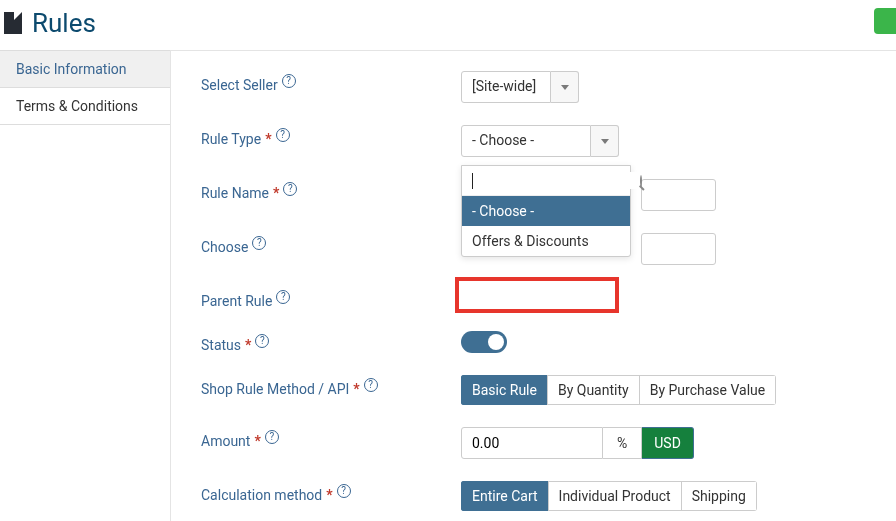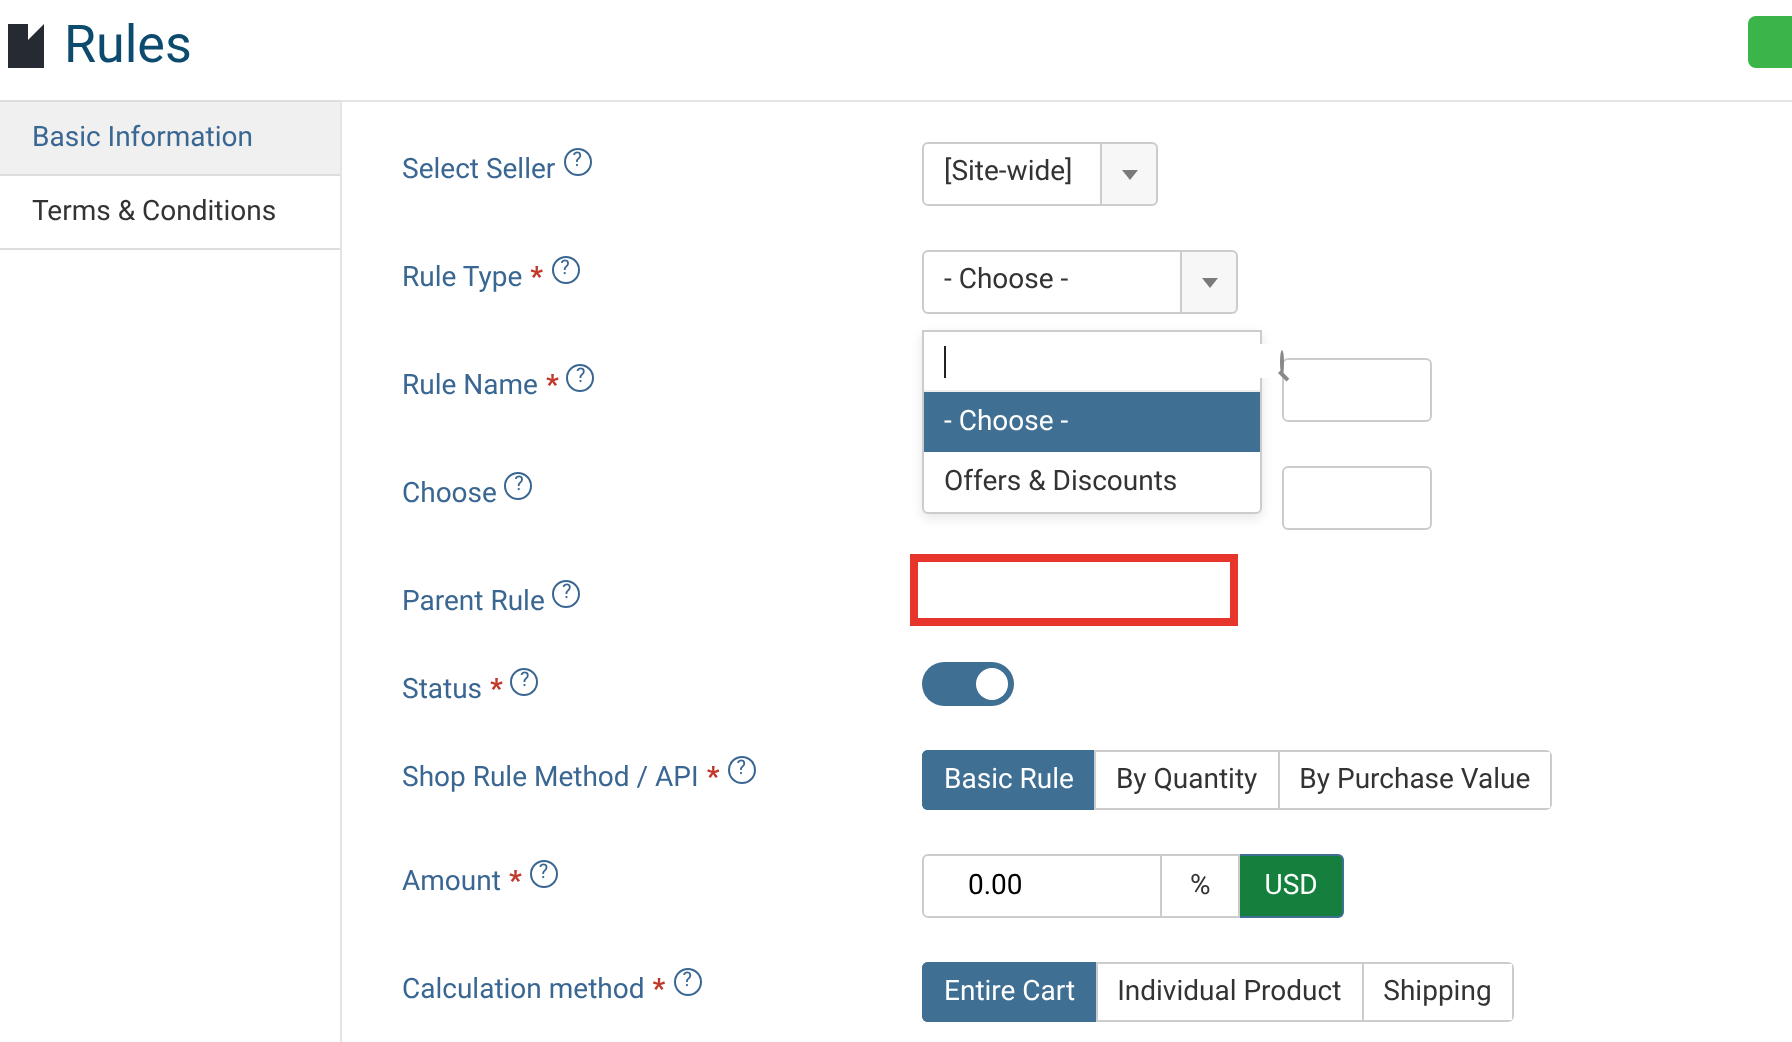--- a/index.html
+++ b/index.html
@@ -26,21 +26,21 @@
   .sel-btn { border:1px solid #ccc; border-left:none; width:28px; height:32px; background:#f7f7f7; border-radius:0 3px 3px 0; display:flex; align-items:center; justify-content:center;}
   .chev { width:0; height:0; border-left:4px solid transparent; border-right:4px solid transparent; border-top:5px solid #7a7a7a; }
   input.text { border:1px solid #ccc; padding:7px 10px; border-radius:3px; font-size:14px; width:260px; }
   .toggle { width:46px; height:22px; background:#3f6f93; border-radius:22px; position:relative; }
   .toggle .knob { width:16px; height:16px; background:#fff; border-radius:50%; position:absolute; top:3px; right:3px; }
   .btn-group { display:flex; border-radius:3px; overflow:hidden; }
   .btn-group .seg { border:1px solid #ccc; padding:6px 10px; background:#fff; color:#333; margin-left:-1px;}
   .btn-group .seg.first { margin-left:0; }
   .btn-group .seg.active { background:#3f6f93; color:#fff; border-color:#3f6f93;}
   .amount-row { display:flex; }
-  .amount-in { border:1px solid #ccc; padding:7px 22px; border-radius:3px 0 0 3px; width:120px; font-size:14px;}
+  .amount-in { border:1px solid #ccc; padding:7px 10px; border-radius:3px 0 0 3px; width:142px; font-size:14px;}
   .amount-pct { border:1px solid #ccc; border-left:none; padding:7px 14px; background:#fff; }
   .amount-cur { border:1px solid #3f6f93; border-left:none; padding:7px 12px; background:#15803d; color:#fff; border-radius:0 3px 3px 0;}
   .dropdown { position:absolute; top:40px; left:0; width:170px; background:#fff; border:1px solid #ccc; border-radius:0 0 3px 3px; box-shadow:0 2px 6px rgba(0,0,0,.1); z-index:5;}
   .dropdown .dd-search { display:flex; align-items:center; border-bottom:1px solid #eee; padding:6px 8px;}
   .dropdown .dd-search input { border:none; flex:1; font-size:13px; outline:none;}
   .dropdown .dd-search .mag { width:12px; height:12px; border:1.5px solid #888; border-radius:50%; position:relative; }
   .dropdown .dd-search .mag::after { content:""; position:absolute; width:6px; height:1.5px; background:#888; transform:rotate(45deg); bottom:-3px; right:-4px;}
   .dropdown .opt { padding:7px 10px; cursor:pointer; }
   .dropdown .opt.sel { background:#3f6f93; color:#fff; }
   .highlight { position:absolute; border:4px solid #e7352c; left:-6px; width:164px; height:36px; top:152px; pointer-events:none; z-index:10;}

